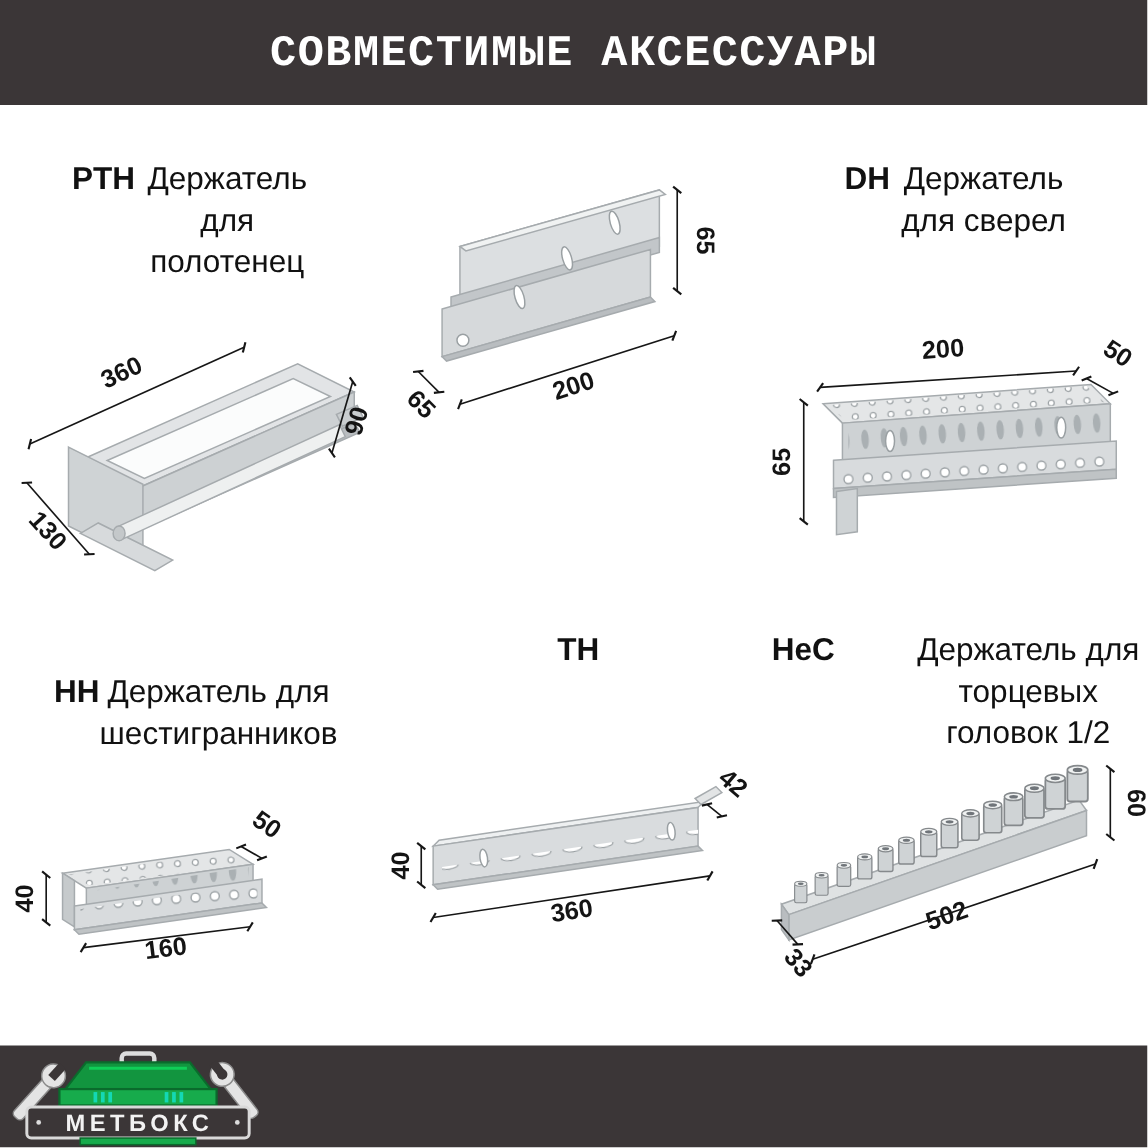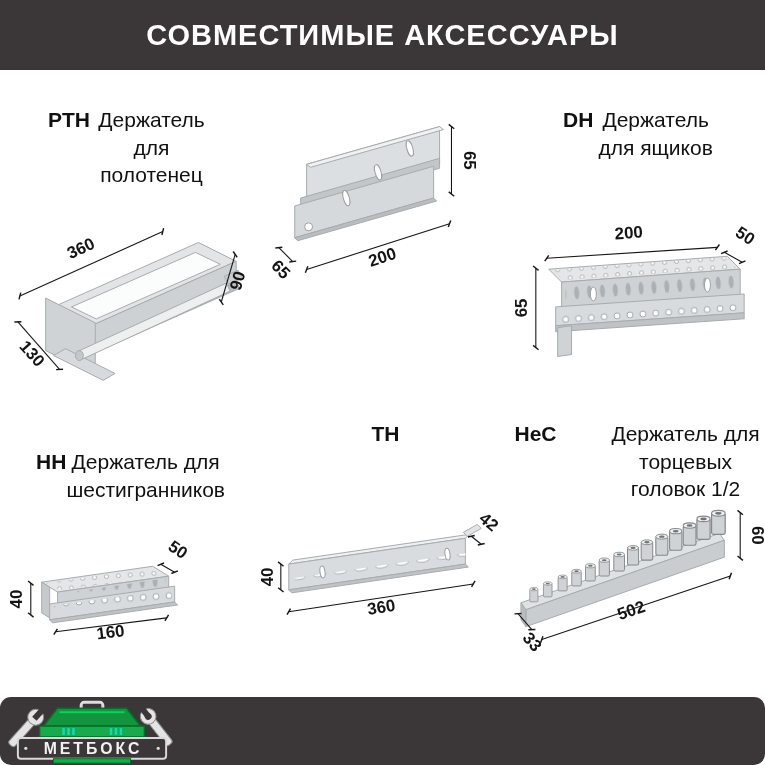--- a/index.html
+++ b/index.html
@@ -1,21 +1,21 @@
 <!DOCTYPE html>
 <html><head>
 <meta charset="utf-8">
 <style>
   html,body{margin:0;padding:0;}
   body{width:765px;height:765px;overflow:hidden;background:#ffffff;
        font-family:"Liberation Sans",sans-serif;}
   .page{width:765px;height:765px;display:flex;flex-direction:column;background:#fff;}
 
   
-  .hdr{height:70px;flex:0 0 70px;background:#3B3637;display:flex;align-items:center;justify-content:center;}
+  .hdr{height:70px;flex:0 0 70px;background:#3B3637;display:flex;align-items:center;justify-content:center;font-family:Liberation Mono, monospace;}
   .hdr h1{margin:0;color:#ffffff;font-size:29px;font-weight:700;letter-spacing:1px;}
 
   
   .content{flex:1 1 auto;padding:36px 4px 0 4px;display:grid;
            grid-template-columns:repeat(3,1fr);grid-auto-rows:auto;column-gap:2px;}
   .cell{display:flex;flex-direction:column;align-items:center;}
   .plabel{height:100px;display:flex;align-items:flex-start;justify-content:center;
           text-align:center;font-size:21px;line-height:1.32;color:#111;}
   .row2 .plabel{height:78px;}
   .plabel b{font-weight:700;}
@@ -25,21 +25,21 @@
   .cell.c4 .plabel{max-width:160px;margin-top:28px;}
   .cell.c5 .plabel{max-width:155px;}
   .cell.c6 .plabel{max-width:252px;gap:48px;}
   svg.draw{display:block;}
 
   .dl{stroke:#161616;stroke-width:1.1;fill:none;marker-start:url(#tk);marker-end:url(#tk);}
   .dt{font-size:17px;font-weight:700;fill:#141414;text-anchor:middle;}
   .pp{stroke:#a6abae;stroke-width:1;}
 
   
-  .ftr{flex:0 0 68px;height:68px;margin-top:auto;background:#3B3637;display:flex;align-items:center;border-radius:11px;}
+  .ftr{flex:0 0 68px;height:68px;margin-top:auto;background:#3B3637;display:flex;align-items:center;}
   .logo{margin-left:8px;margin-top:2px;}
   .brandtext{font-size:16px;font-weight:700;fill:#f2f2f2;letter-spacing:3px;text-anchor:middle;}
 </style>
 </head>
 <body>
 
 <svg width="0" height="0" style="position:absolute">
   <defs>
     <marker id="tk" markerWidth="10" markerHeight="10" refX="5" refY="5" orient="auto">
       <path d="M3,7.5 L7,2.5" stroke="#161616" stroke-width="1.3" fill="none"></path>
@@ -128,21 +128,21 @@
         <g>
           <line class="dl" x1="20" y1="142" x2="34" y2="156"></line>
           <text class="dt" x="18" y="168" transform="rotate(45 18 168)">65</text>
         </g>
       </svg>
     </div>
 
     <div class="cell c3">
       <div class="plabel">
         <b>DH</b>
-        <span>Держатель для ящиков</span>
+        <span>Держатель для сверел</span>
       </div>
       <svg class="draw" width="253" height="172" viewBox="0 0 255 172">
         <g>
           <polygon class="pp" points="35,63 215,50 228,63 48,76" fill="#e4e6e7"></polygon>
           <polygon points="38,64 212,51 224,62 50,74" fill="url(#pdot)"></polygon>
           <polygon class="pp" points="48,76 228,63 228,92 48,105" fill="#ced2d4"></polygon>
           <polygon points="52,78 225,65 225,90 52,103" fill="url(#pvslot)"></polygon>
           <ellipse cx="80" cy="88" rx="3" ry="7" fill="#ffffff" stroke="#9aa0a3"></ellipse>
           <ellipse cx="195" cy="79" rx="3" ry="7" fill="#ffffff" stroke="#9aa0a3"></ellipse>
           <polygon class="pp" points="42,101 232,88 232,107 42,120" fill="#d8dbdd"></polygon>

